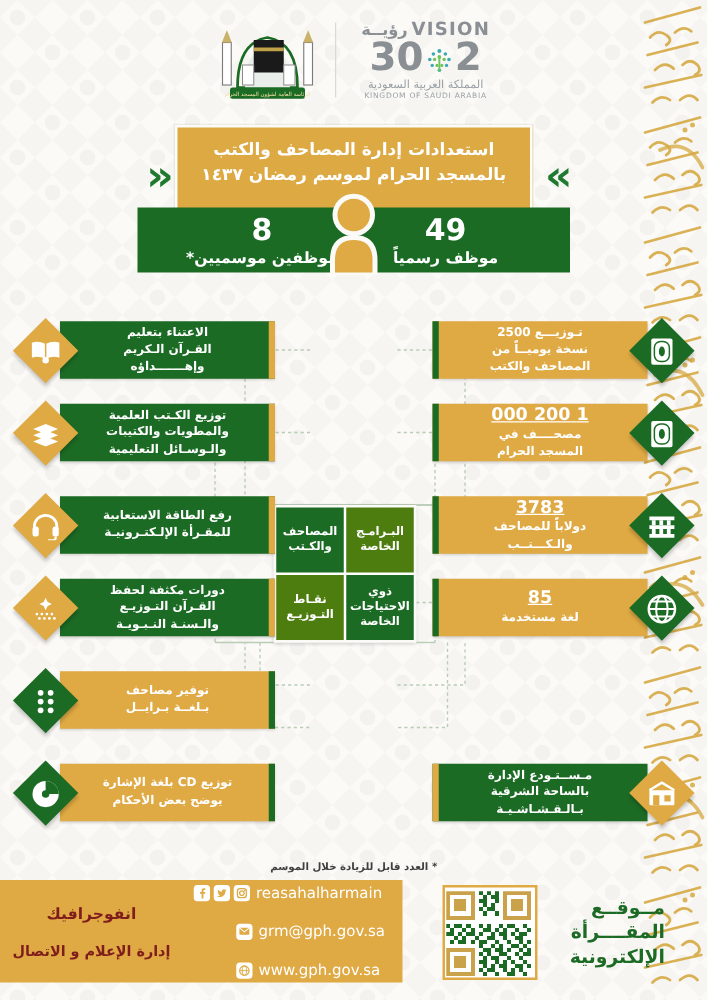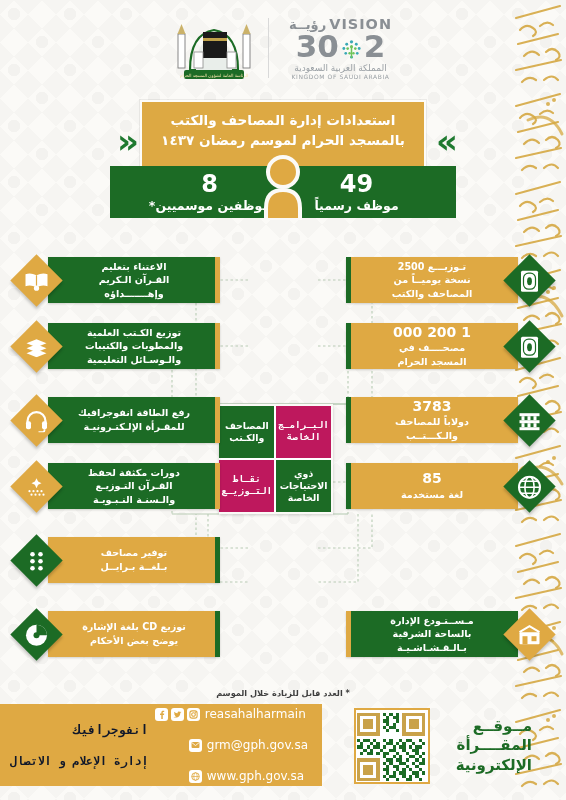--- a/index.html
+++ b/index.html
@@ -101,34 +101,34 @@
     width:114px; height:110px;
     background:#fff;
     border:2.5px solid #fbfaf7;
     box-shadow:0 1px 3px rgba(0,0,0,.18);
     display:grid; grid-template-columns:1fr 1fr; grid-template-rows:1fr 1fr;
     gap:2px;
   }
   .cell { display:flex; align-items:center; justify-content:center; text-align:center;
           font-size:9.4px; font-weight:700; line-height:1.3; padding:2px; }
   .cell.green { background:#1c6b25; color:#fff; }
-  .cell.gold  { background:#be185d; color:#fff;font-family:Liberation Mono, monospace; }
+  .cell.gold  { background:#4d7c0f; color:#fff; }
 
   
   .item { position:absolute; display:flex; align-items:center; height:52px; }
   .item .bar {
     height:46px; width:172px;
     display:flex; flex-direction:column; align-items:center; justify-content:center;
     text-align:center; font-size:9.6px; font-weight:700; line-height:1.42;
     box-shadow:0 1px 2px rgba(0,0,0,.16);
     position:relative;
   }
   .item .bar.green { background:#1c6b25; color:#fff; }
   .item .bar.gold  { background:#dfa943; color:#fff; }
-  .bar .num { font-size:14px; font-weight:800; line-height:1.25; }
+  .bar .num { font-size:14px; font-weight:800; line-height:1.25;text-decoration:underline; }
 
   
   .cap { position:absolute; top:0; width:5px; height:46px; }
   .cap.gold  { background:#dfa943; }
   .cap.green { background:#1c6b25; }
 
   
   .dia {
     width:37px; height:37px; transform:rotate(45deg);
     display:flex; align-items:center; justify-content:center;
@@ -157,21 +157,21 @@
     display:flex; align-items:center; justify-content:space-between;
     padding:0 14px 0 10px;
   }
   .contact { display:flex; flex-direction:column; gap:17px; }
   .c-row { display:flex; align-items:center; gap:5px; color:#fff; font-size:12px;
            direction:ltr; }
   .c-row .txt { font-weight:400; }
   .sicons { display:flex; gap:3px; }
   .sq { width:13px; height:13px; border-radius:3px; background:#fff;
         display:flex; align-items:center; justify-content:center; }
-  .credit { text-align:right; color:#0f172a;font-family:Liberation Mono, monospace; }
+  .credit { text-align:center; color:#7f1d1d; }
   .credit .c1 { font-size:12.5px; font-weight:700; }
   .credit .c2 { font-size:11.5px; font-weight:700; margin-top:16px; }
 
   .site-logo {
     position:absolute; top:706px; left:340px; width:192px; height:80px;
     display:flex; align-items:center; gap:26px;
   }
   .qr-box { width:76px; height:76px; background:#fff; border:2px solid #dfa943;
             padding:3px; }
   .site-txt { display:flex; flex-direction:column; gap:2px; color:#1c6b25;
@@ -377,21 +377,21 @@
               <path d="M2 11 L12 7 L22 11 L12 15 z" fill="#fff"></path>
               <path d="M2 16 L12 12 L22 16 L12 20 z" fill="#fff"></path>
             </svg>
       </span>
         </div>
     </div>
 
     <div class="item left" style="top:142px">
       <div class="bar green">
         <span class="cap gold" style="right:-0px;left:auto;"></span>
-        <div>رفع الطاقة انفوجرافيك</div>
+        <div>رفع الطاقة الاستعابية</div>
         <div>للمقـرأة الإلـكتـرونيـة</div>
       </div>
       <div class="dia gold">
           <span class="ic">
         <svg width="24" height="22" viewBox="0 0 24 22">
               <path d="M3 13 v-2 a9 9 0 0 1 18 0 v2" fill="none" stroke="#fff" stroke-width="2.2"></path>
               <rect x="1.5" y="11" width="5" height="8" rx="2" fill="#fff"></rect>
               <rect x="17.5" y="11" width="5" height="8" rx="2" fill="#fff"></rect>
               <path d="M20 19 v1 a2 2 0 0 1 -2 2 h-4" fill="none" stroke="#fff" stroke-width="1.8"></path>
             </svg>

